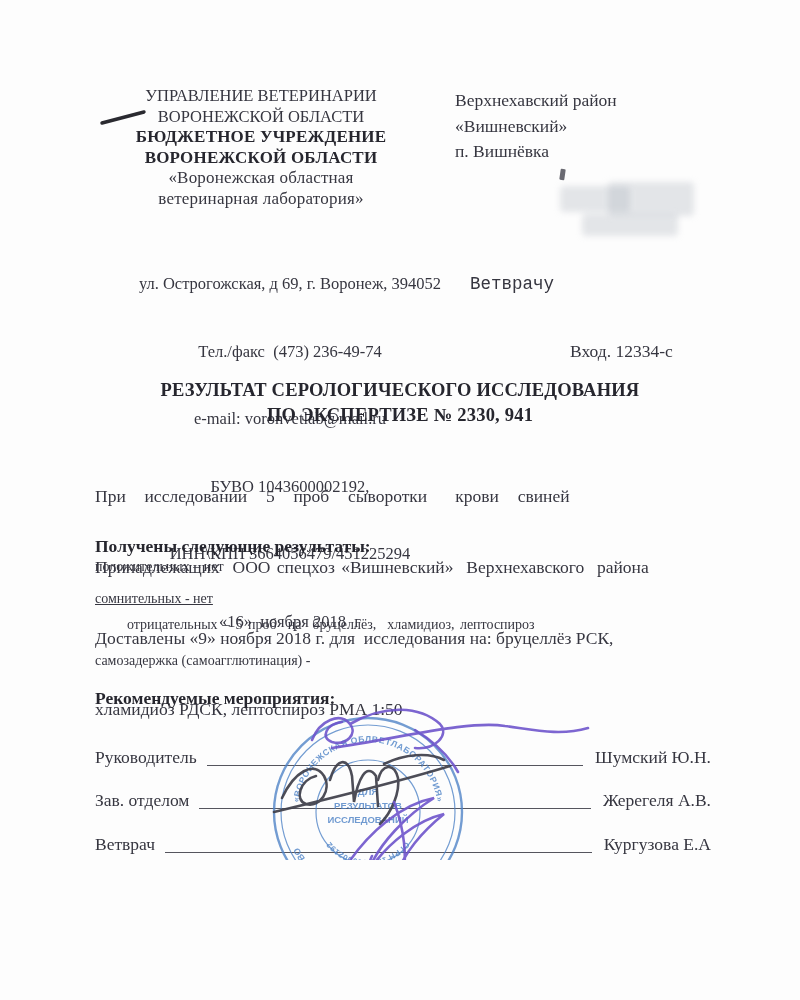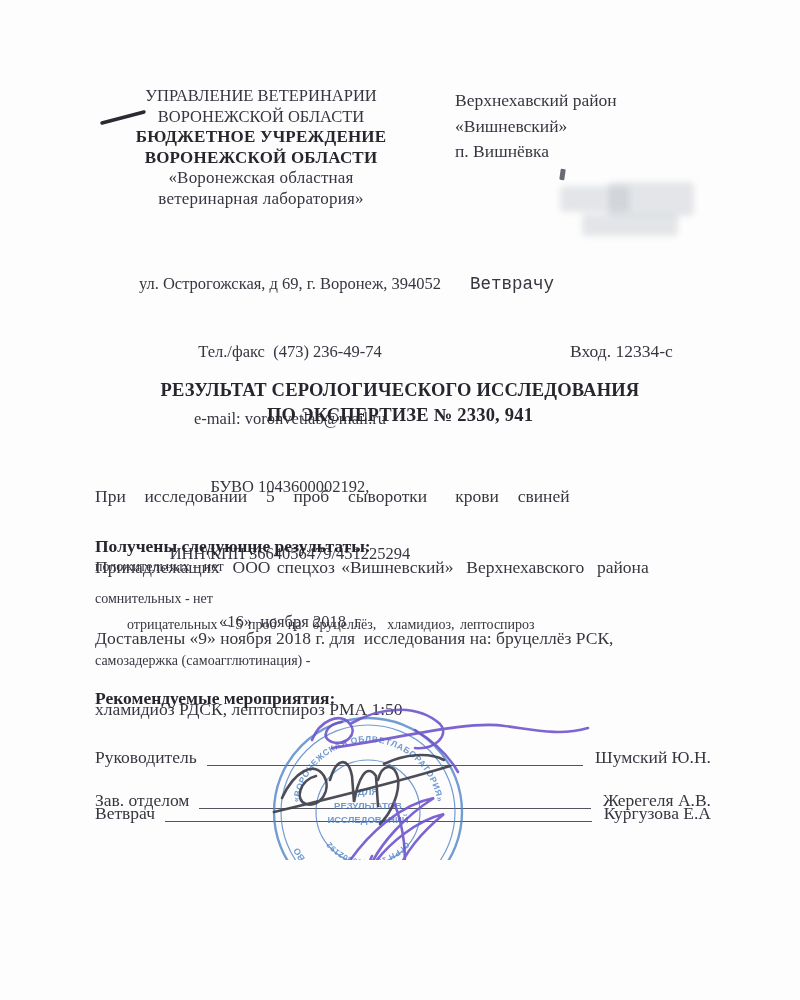--- a/index.html
+++ b/index.html
@@ -21,30 +21,30 @@
 
   .title{left:60px;top:378px;width:680px;font-size:18.5px;line-height:25px;letter-spacing:.2px;}
 
   .body-par{left:95px;top:438px;width:620px;font-size:17.5px;line-height:23.6px;}
   .body-par .ws1{word-spacing:5px;}
   .body-par .ws2{word-spacing:2px;}
 
   .res-head{left:95px;top:536px;font-size:17.5px;}
   .res-item{left:95px;font-size:14px;}
   .ri0{top:559px;}
-  .ri1{top:591px;}
+  .ri1{top:591px;text-decoration:underline;}
   .ri2{top:617px;word-spacing:2px;margin-left:32px;}
   .ri3{top:653px;}
 
   .rec-head{left:95px;top:688px;font-size:17.5px;}
 
   .sig-row{left:95px;width:616px;display:flex;align-items:flex-end;font-size:17.5px;height:26px;}
   .sr0{top:742px;}
   .sr1{top:785px;}
-  .sr2{top:798px;}
+  .sr2{top:829px;}
   .sig-role{padding-right:10px;white-space:nowrap;}
   .sig-line{flex:1;border-bottom:1.6px solid #55555e;margin-bottom:2px;}
   .sig-name{padding-left:12px;white-space:nowrap;}
 
   .overlay{left:250px;top:680px;width:370px;height:330px;pointer-events:none;}
   .pen-mark{left:98px;top:106px;width:52px;height:22px;pointer-events:none;}
   .bleed{left:552px;top:180px;width:162px;height:68px;filter:blur(3px);pointer-events:none;}
   .bleed .b{position:absolute;background:rgba(176,183,192,0.33);border-radius:4px;}
   .b1{left:8px;top:6px;width:70px;height:26px;}
   .b2{left:56px;top:2px;width:86px;height:34px;}

